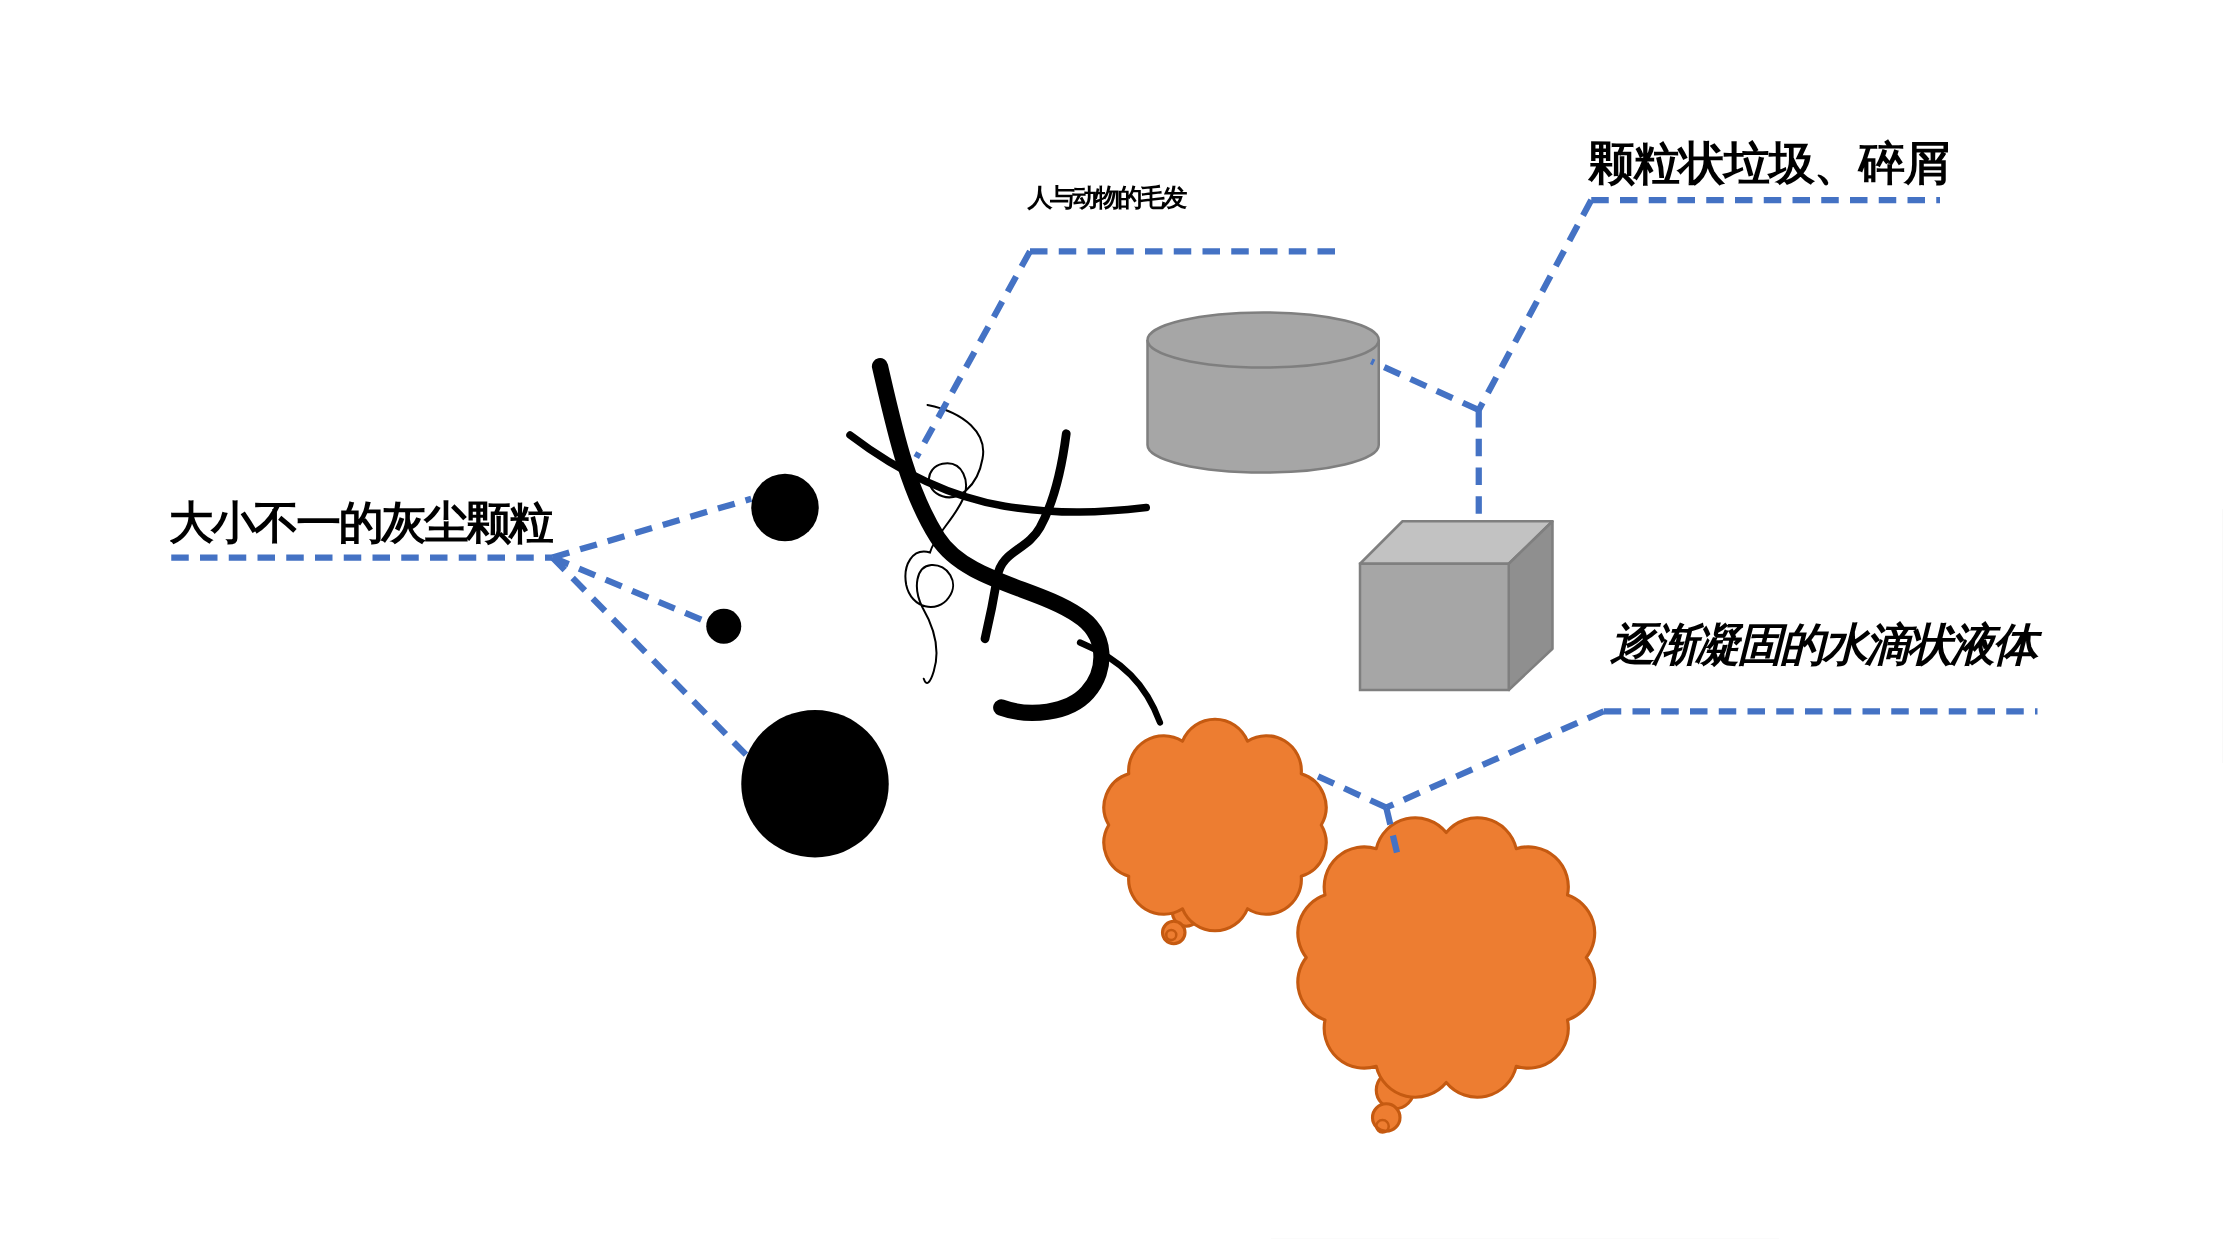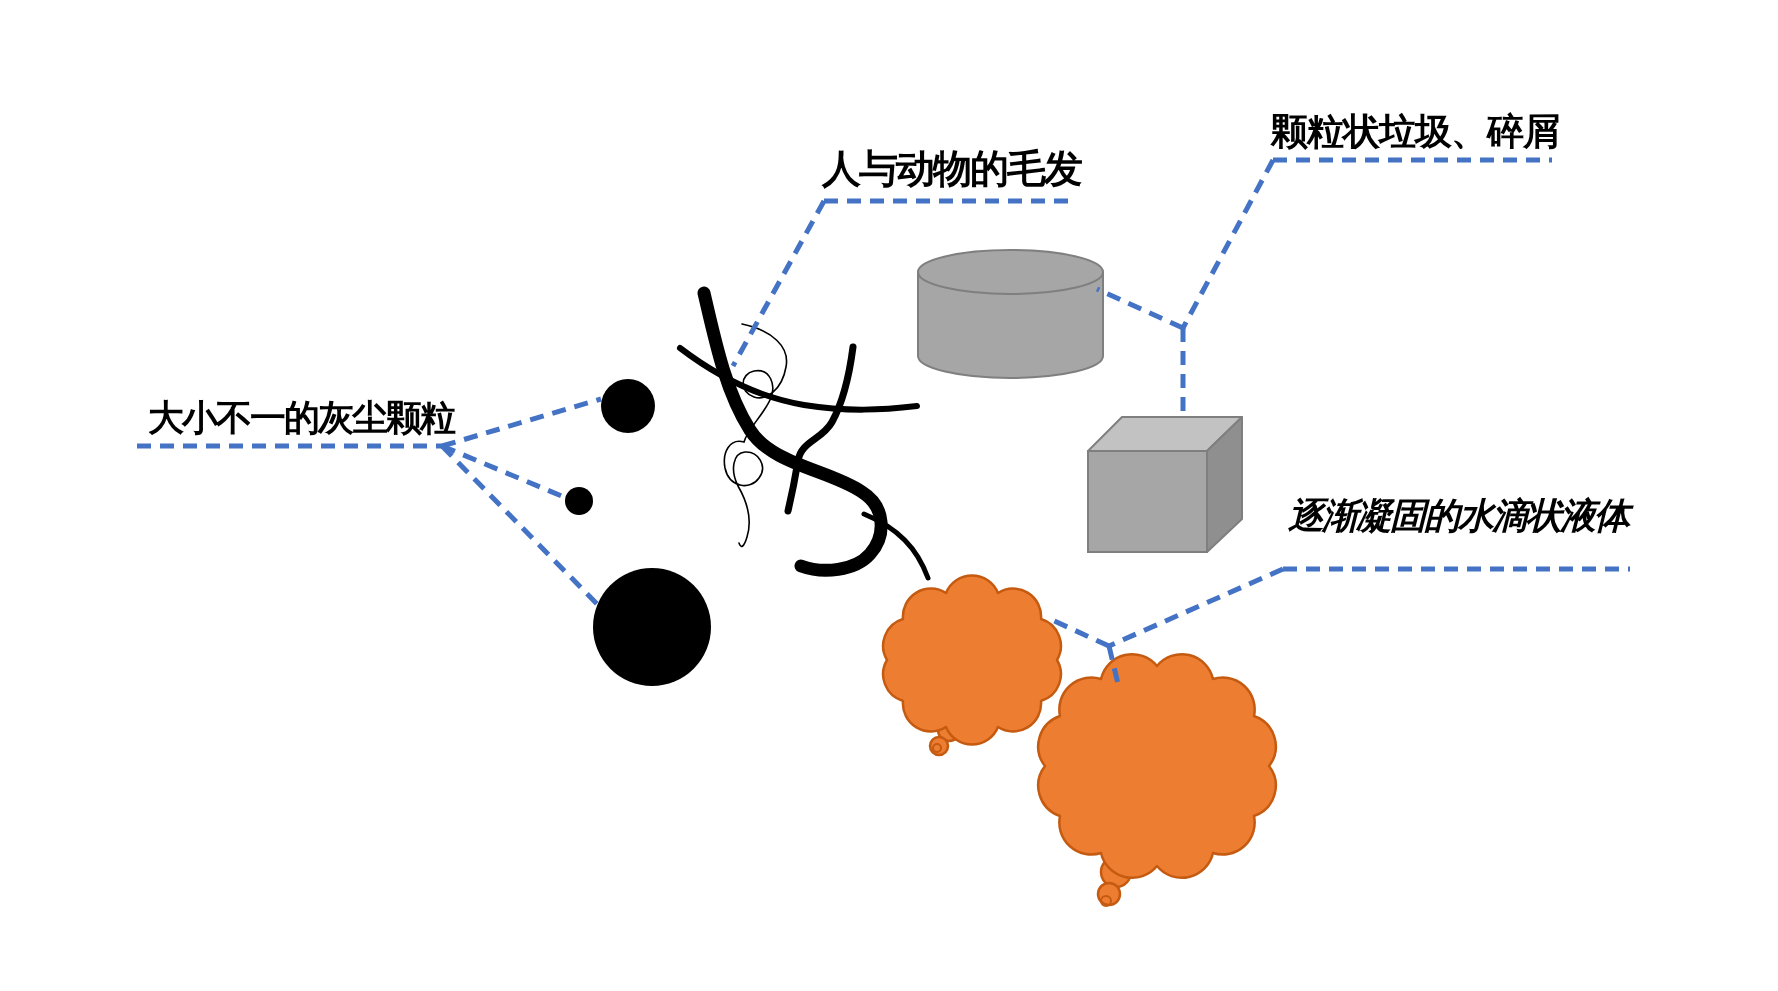--- a/index.html
+++ b/index.html
@@ -32,22 +32,22 @@
   .cloud{fill:var(--cloud-fill);stroke:var(--cloud-stroke);stroke-width:2.5;stroke-linejoin:round;}
   .cloud-detail{fill:none;stroke:var(--cloud-stroke);stroke-width:2;}
   .diagram-label{
     position:absolute;
     color:var(--ink);
     font-weight:900;
     white-space:nowrap;
     letter-spacing:-2px;
     line-height:1.1;
   }
-  #label-dust  {left:135px; top:398px; font-size:36px;margin-left:13px;}
-  #label-hair  {left:822px; top:148px; font-size:39px;}
+  #label-dust  {left:135px; top:398px; font-size:36px;}
+  #label-hair  {left:822px; top:148px; font-size:20px;}
   #label-debris{left:1271px;top:112px; font-size:37px;letter-spacing:-1px;font-family:Liberation Serif, serif;}
   #label-liquid{left:1288px;top:496px; font-size:36px;letter-spacing:-2px;font-style:italic;}
 </style>
 </head>
 <body>
 
 <div class="stage">
 
   <svg width="1778" height="991" viewBox="0 0 1778 991">
 

